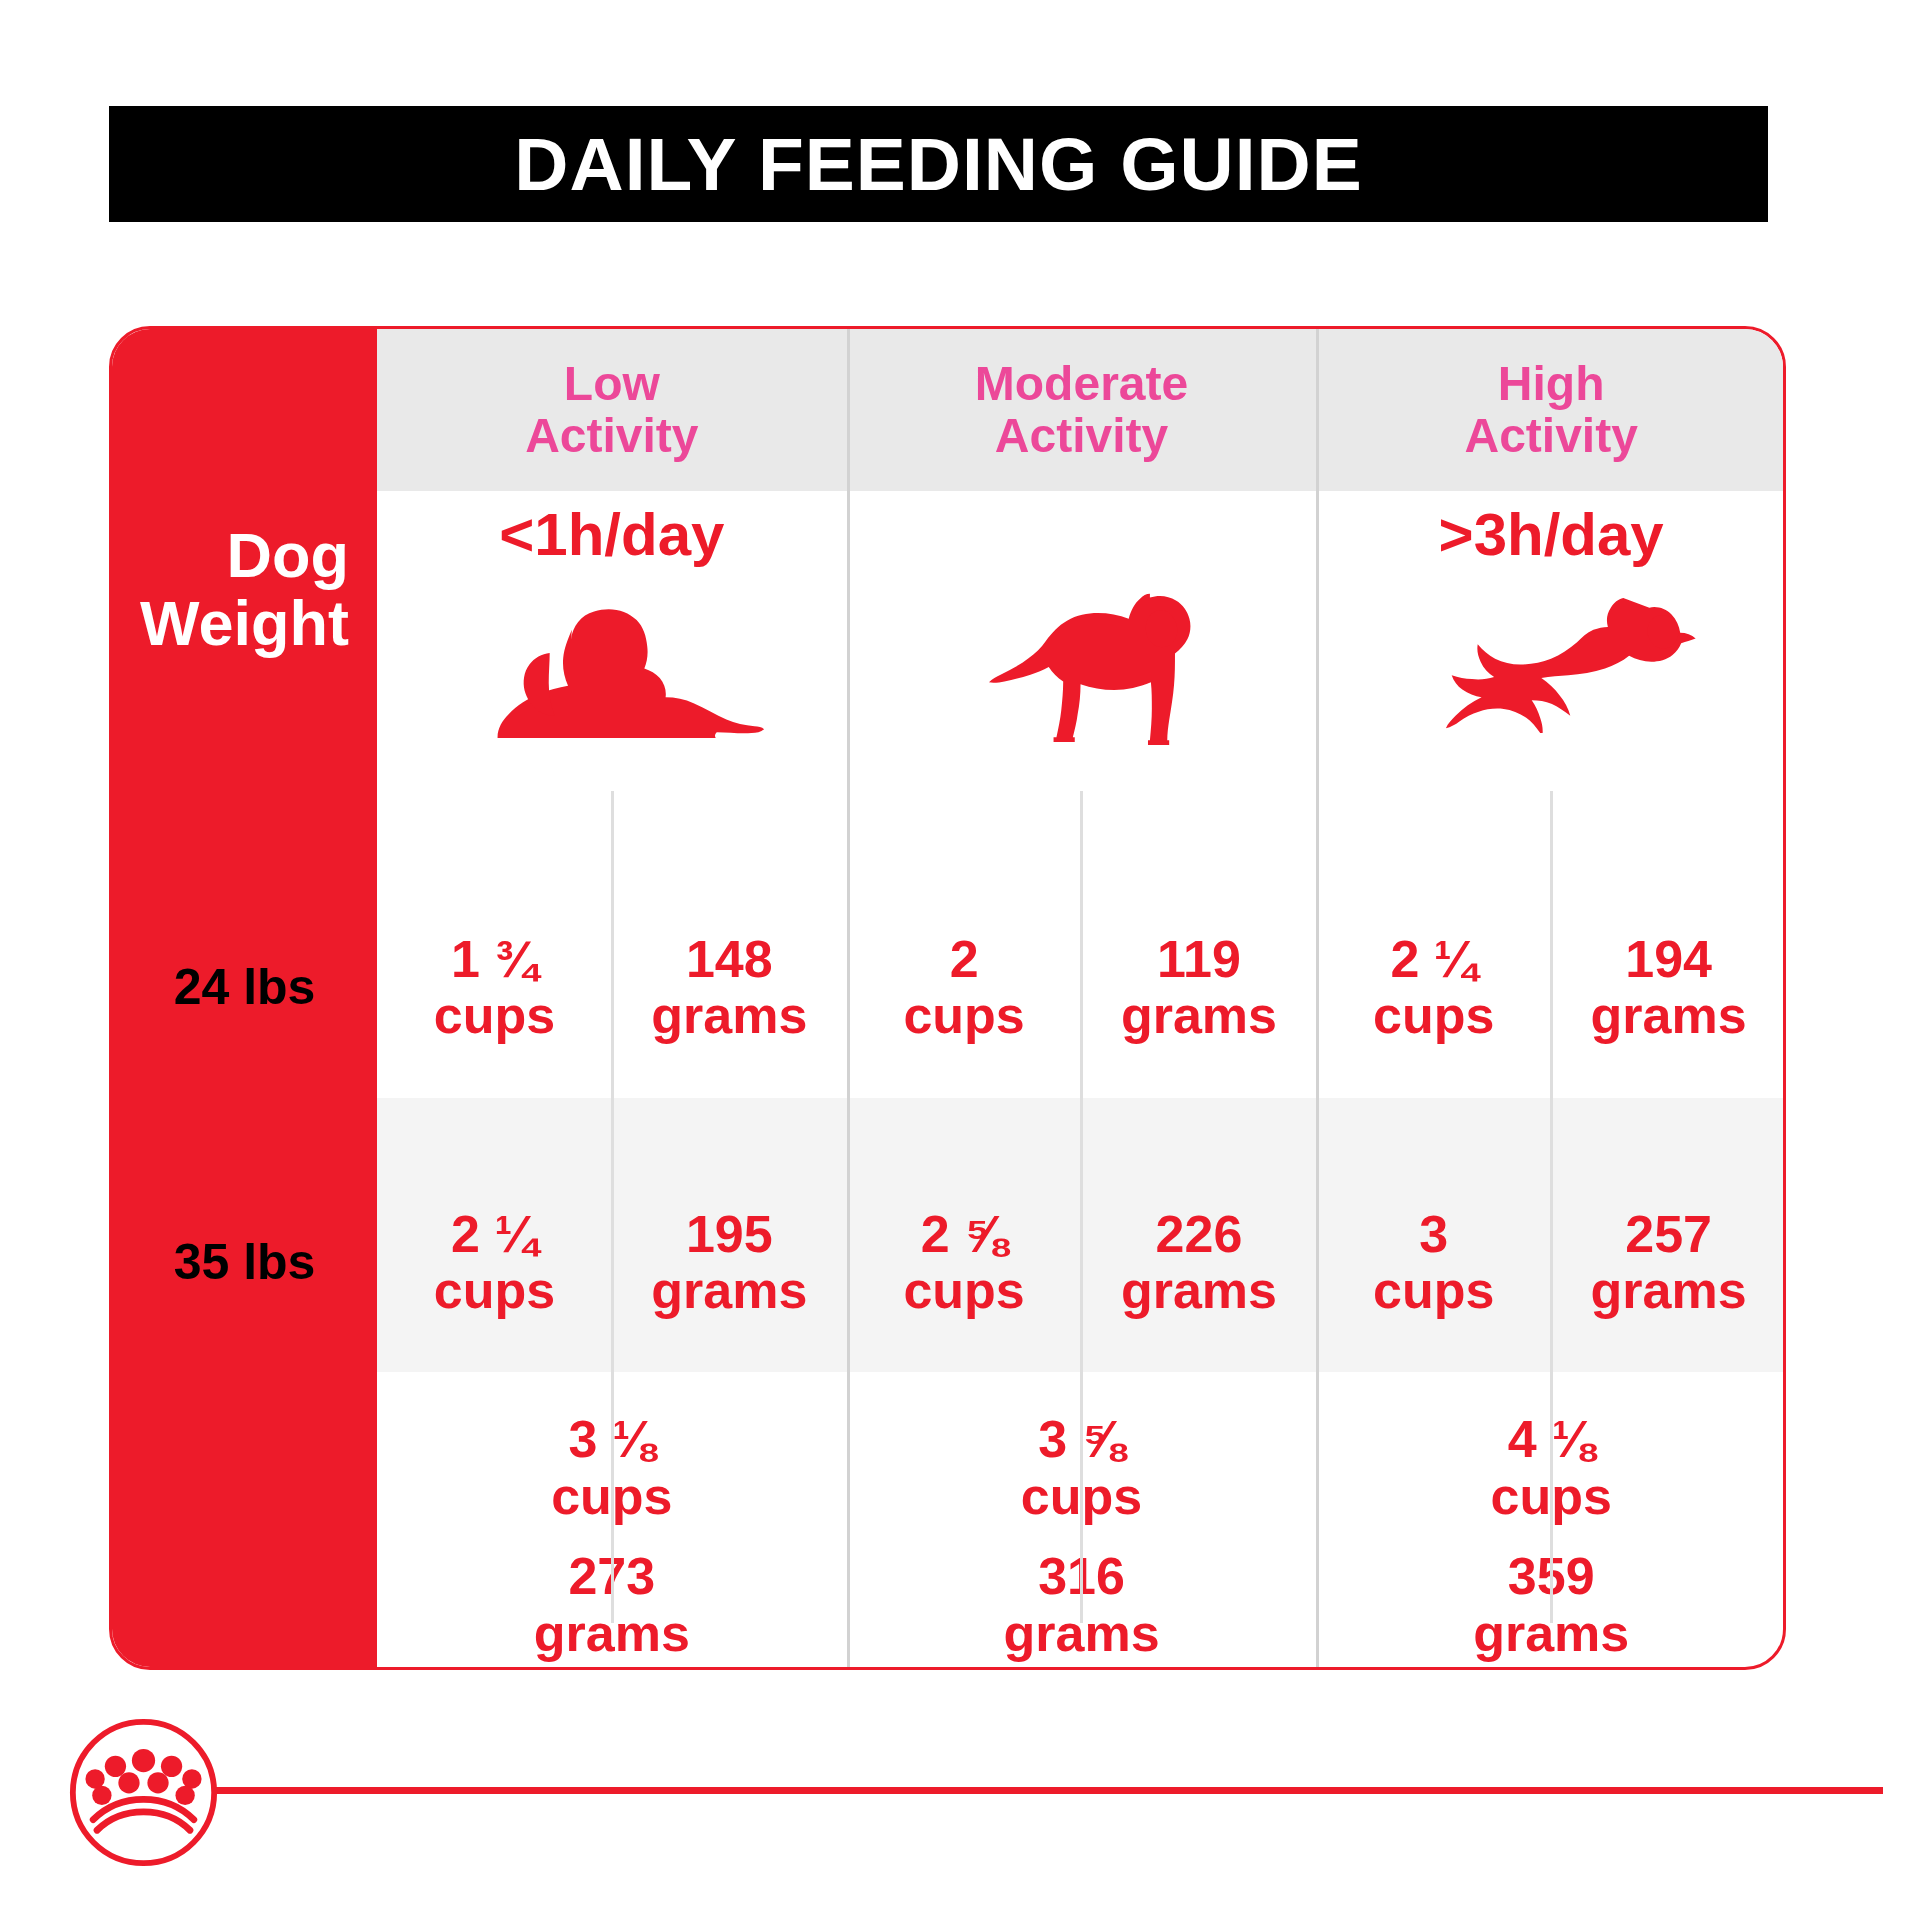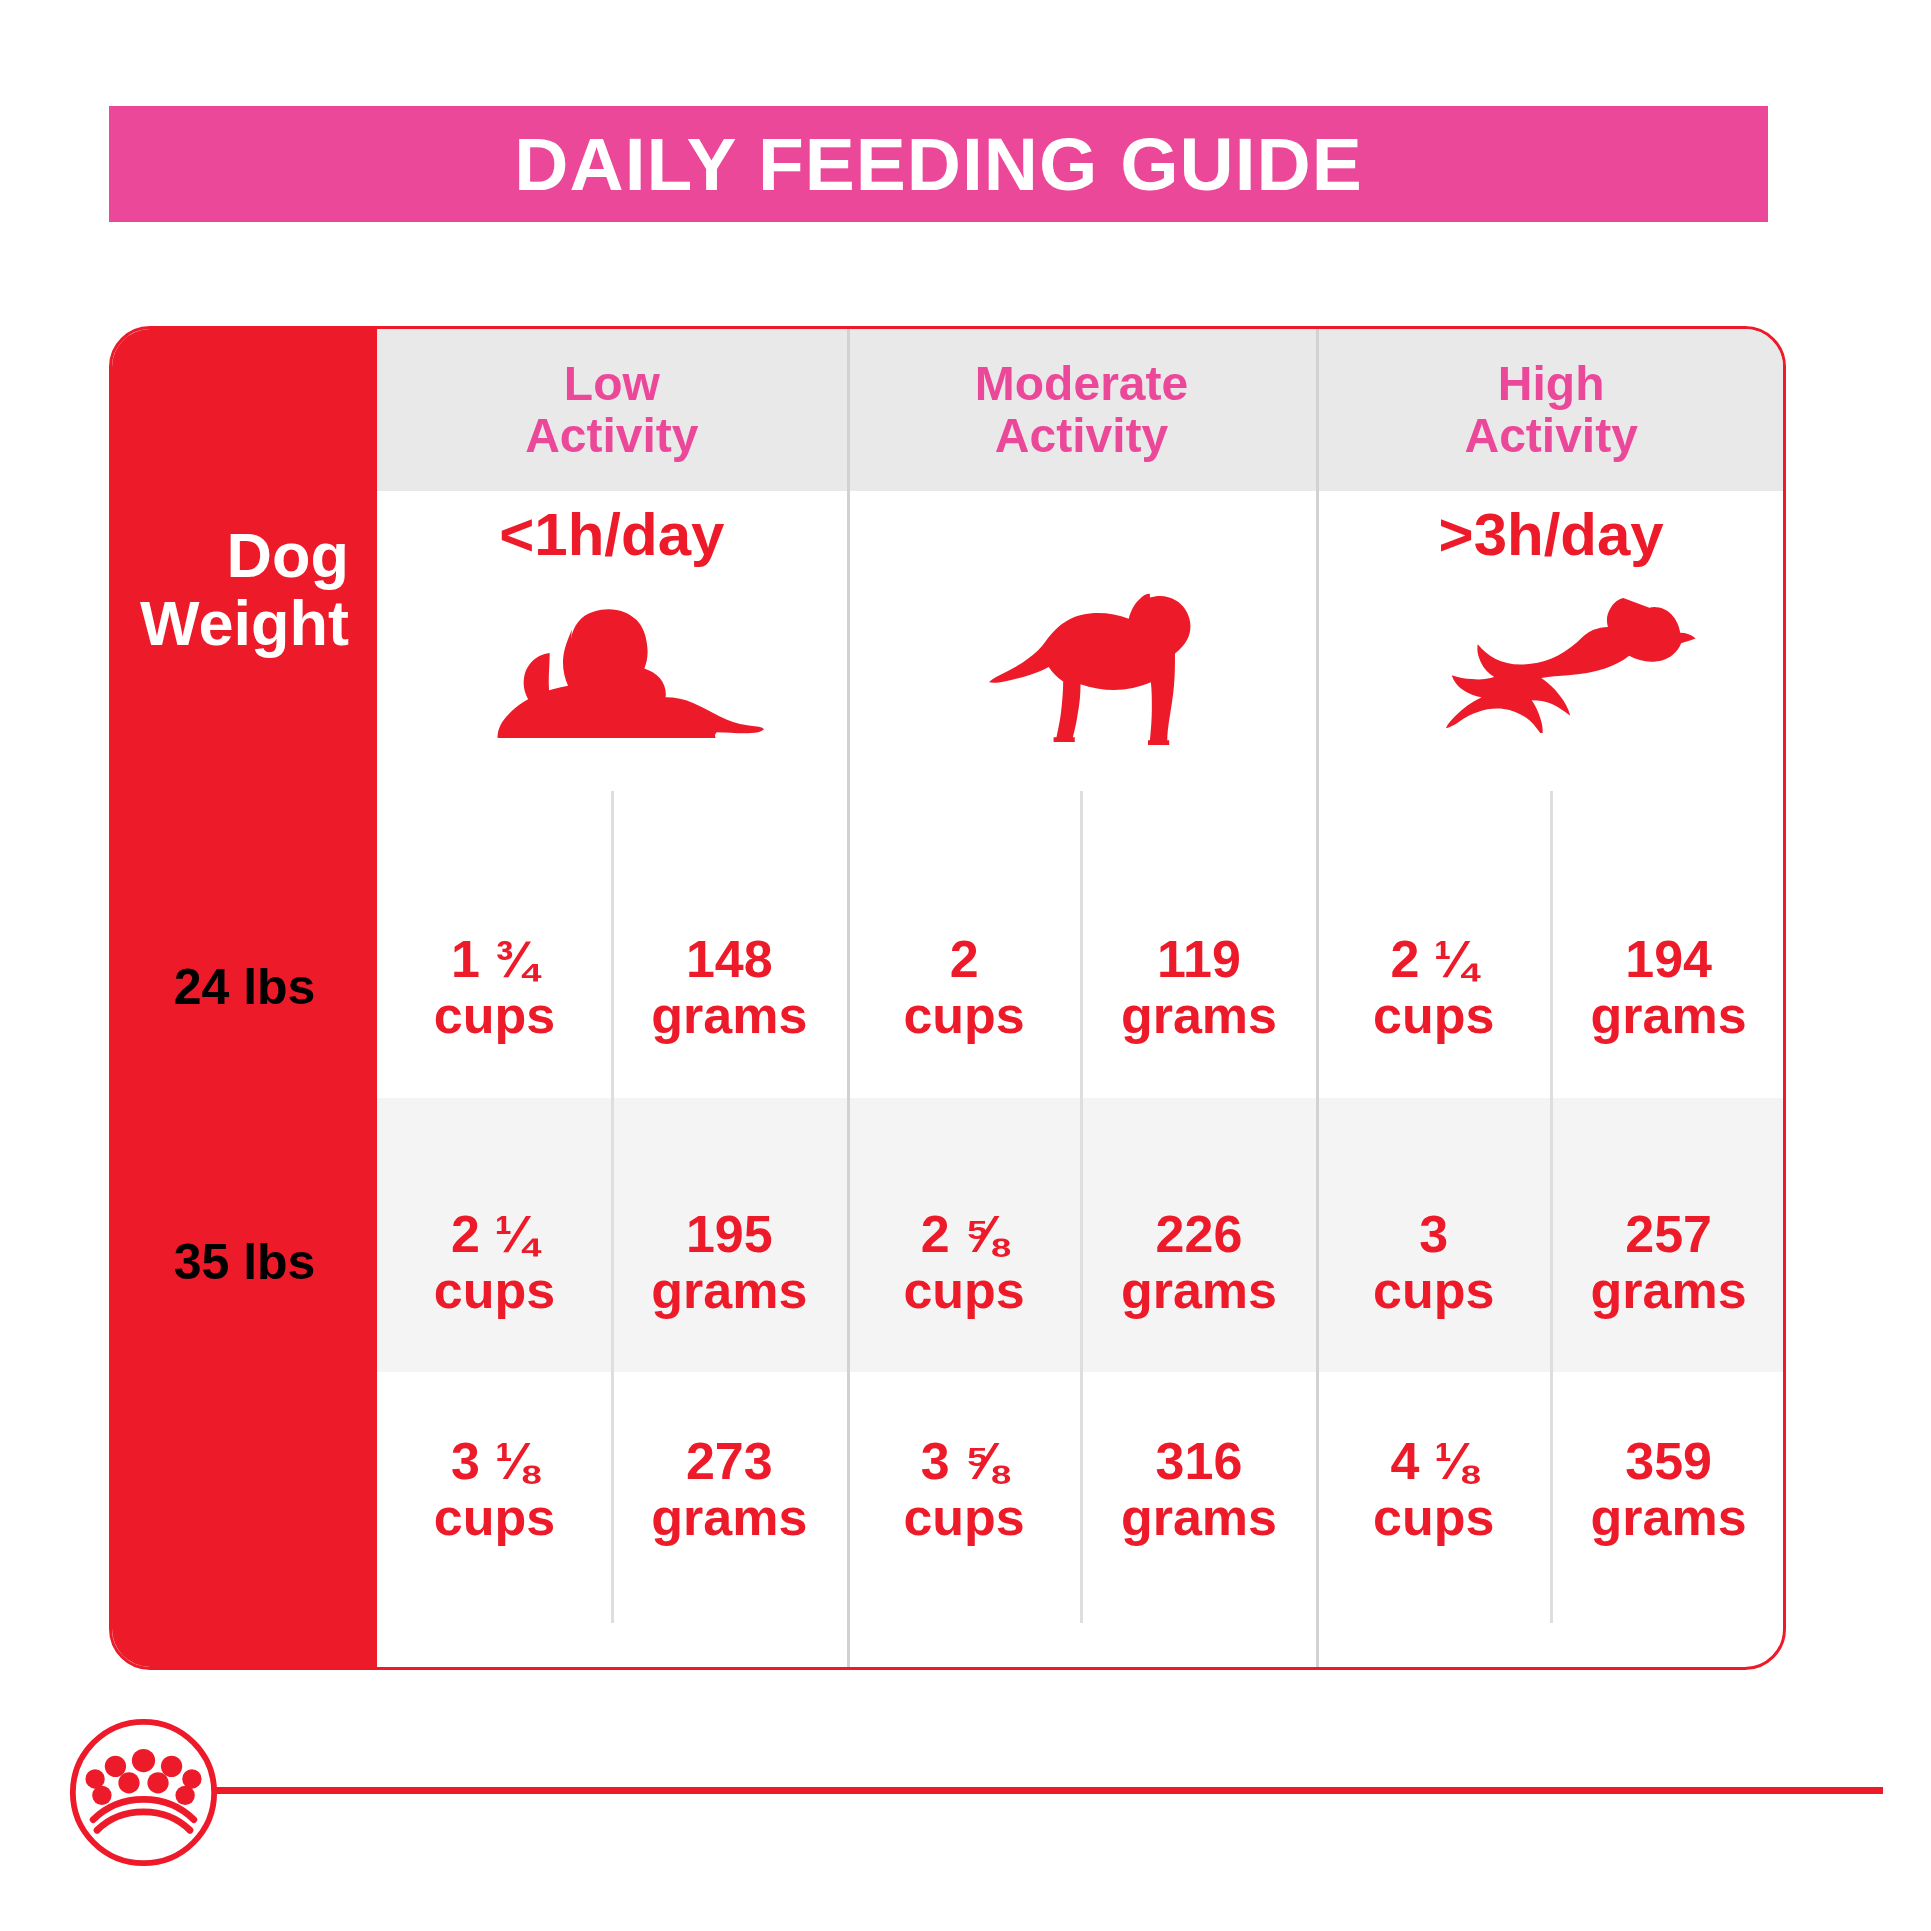--- a/index.html
+++ b/index.html
@@ -15,21 +15,21 @@
     overflow: hidden;
   }
 
   
   #title-banner {
     position: absolute;
     left: 109px;
     top: 106px;
     width: 1659px;
     height: 116px;
-    background: #ec4899;
+    background: #000000;
     display: flex;
     align-items: center;
     justify-content: center;
   }
   #title-text {
     color: #ffffff;
     font-size: 75px;
     font-weight: bold;
     letter-spacing: 1px;
     line-height: 1;
@@ -183,21 +183,21 @@
   
   .value-row {
     position: absolute;
     left: 0;
     width: 100%;
     height: 274px;
     display: flex;
   }
   .value-row.r0 { top: 521px; }
   .value-row.r1 { top: 796px; }
-  .value-row.r2 { top: 1023px; }
+  .value-row.r2 { top: 1070px; flex-direction: column; }
 
   .value-cell {
     flex: 1 1 0;
     display: flex;
     flex-direction: column;
     align-items: center;
     justify-content: center;
     color: #ED1B2A;
     font-size: 52px;
     font-weight: bold;

